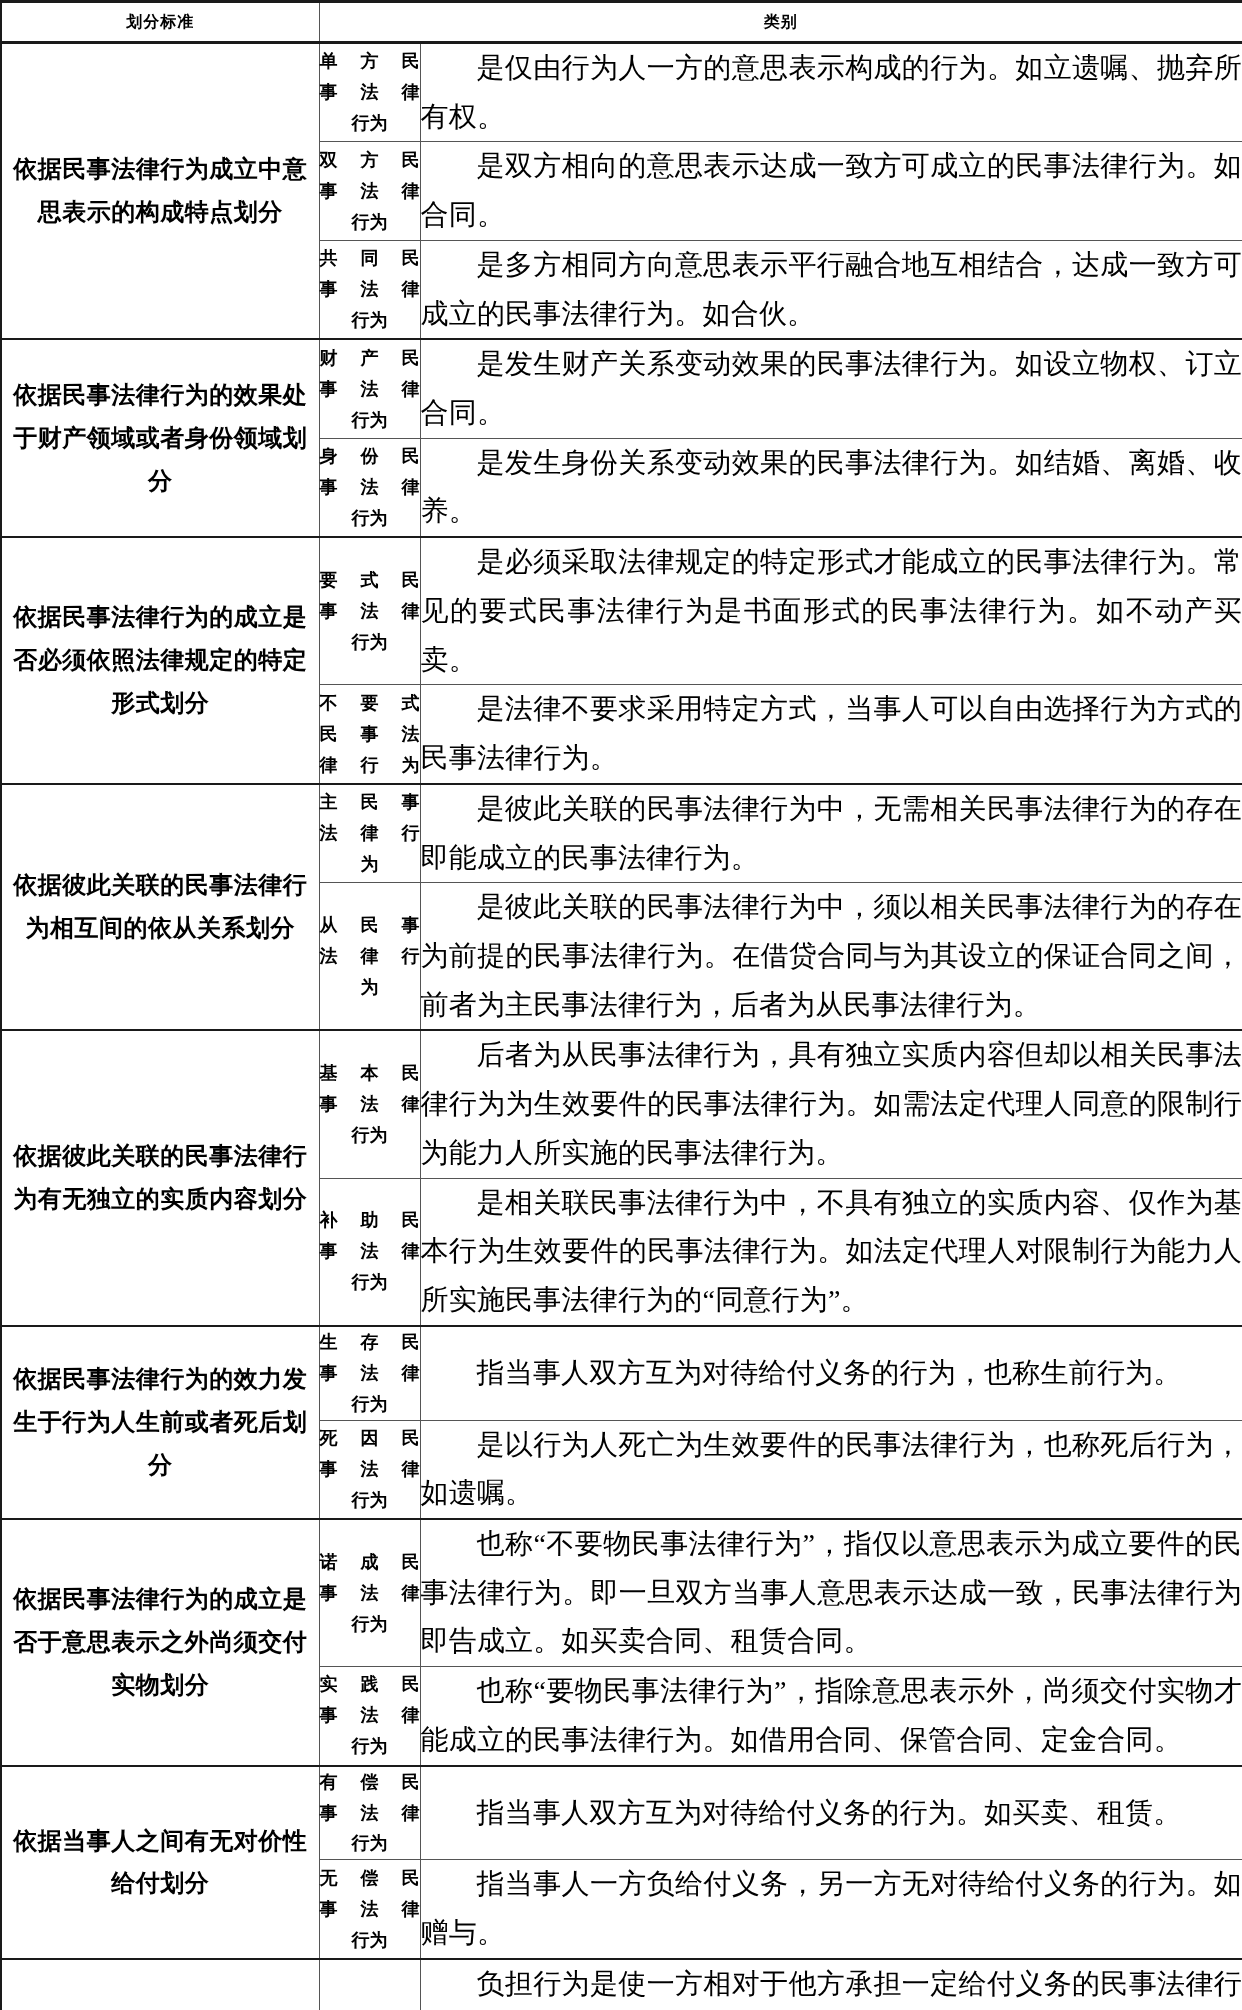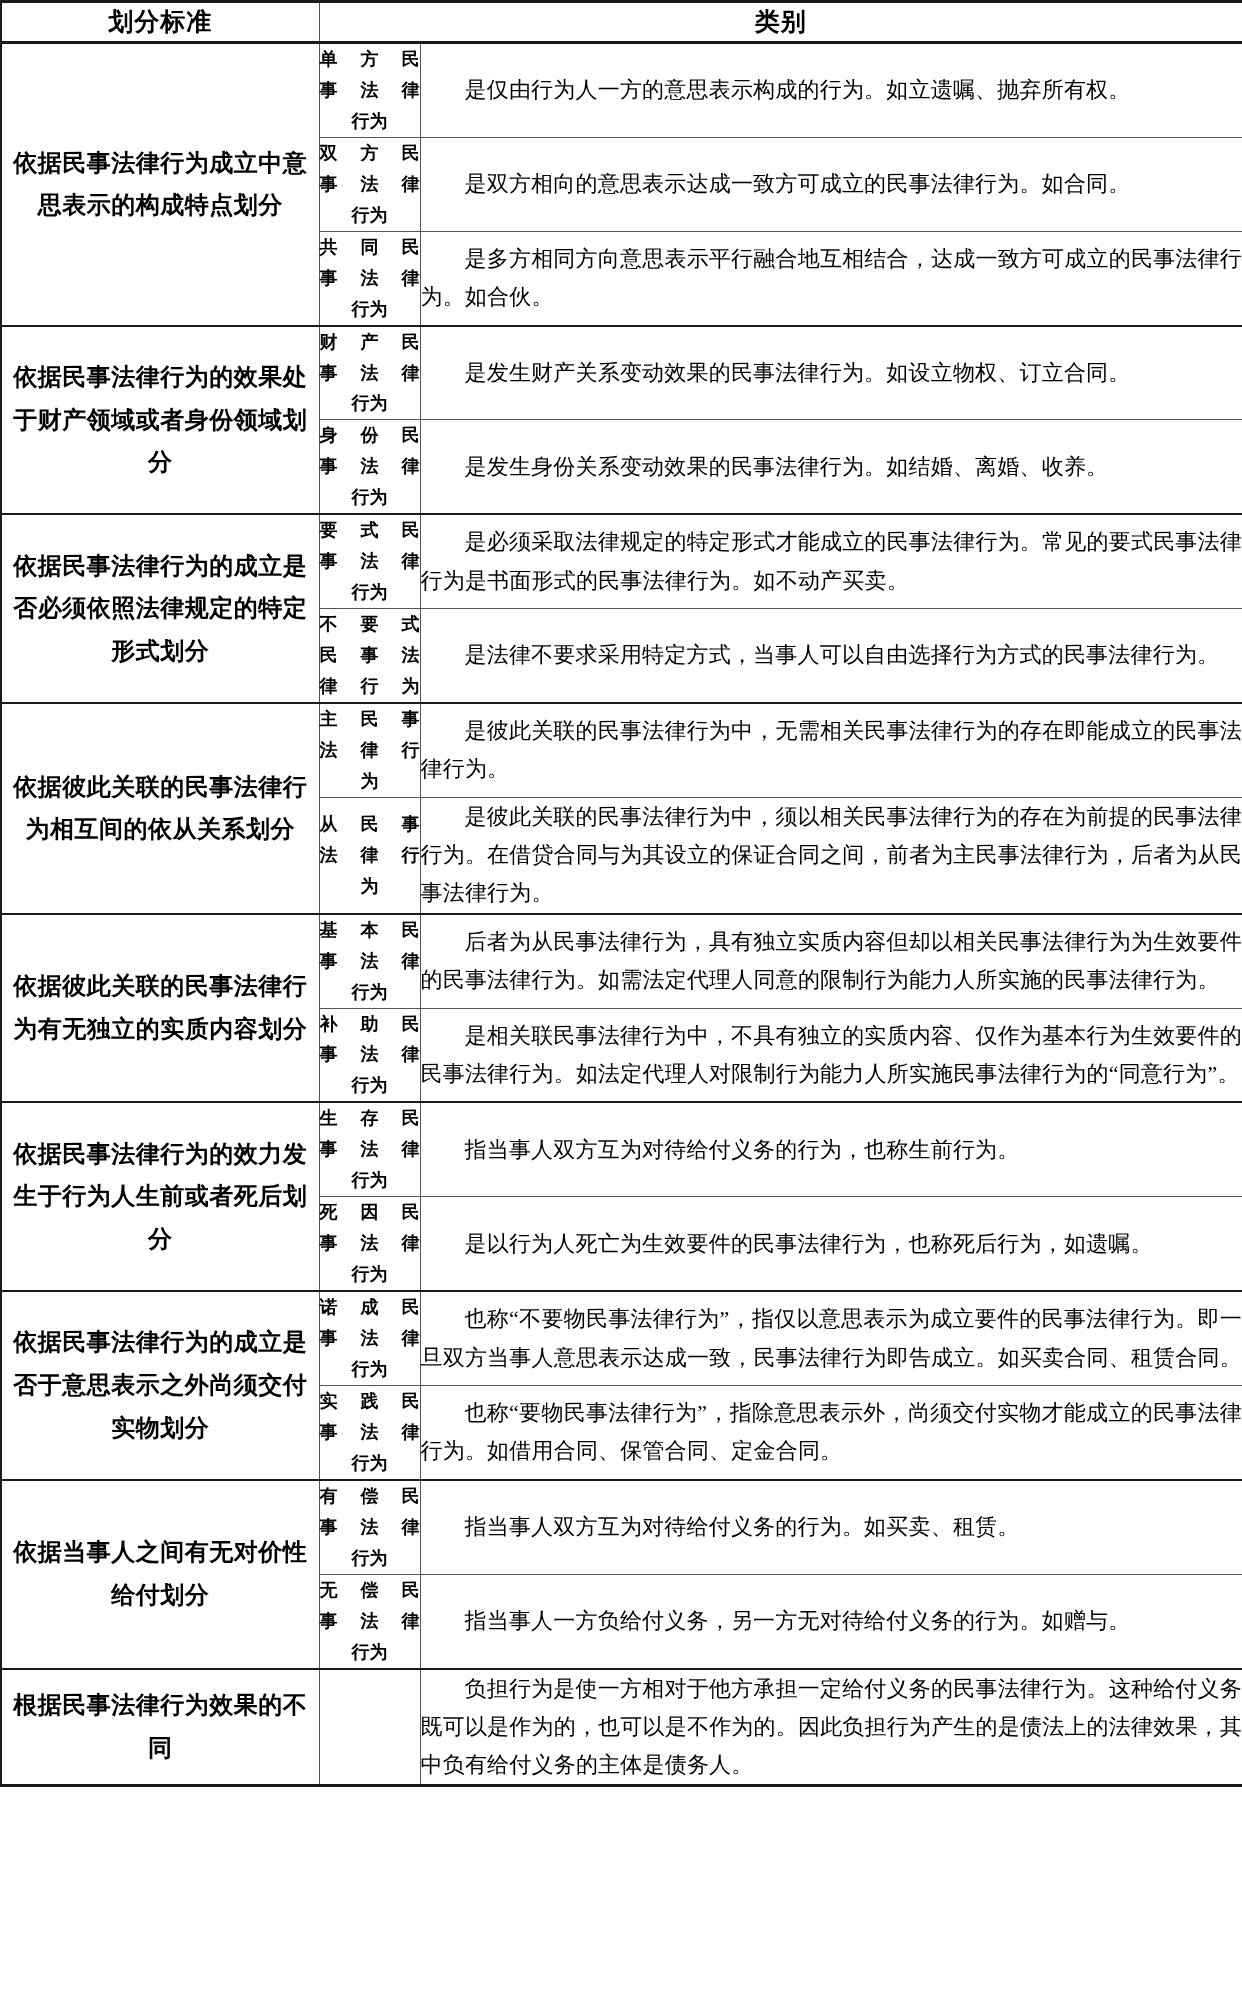--- a/index.html
+++ b/index.html
@@ -41,21 +41,21 @@
   table.classify td {
     border: 1px solid #555;
     vertical-align: middle;
     padding: 0;
   }
 
   
   .hdr {
     text-align: center;
     font-weight: bold;
-    font-size: 25px;
+    font-size: 16px;
     letter-spacing: 1px;
     height: 38px;
     line-height: 38px;
     border-bottom: 3px solid #1a1a1a !important;
   }
 
   
   td.criteria {
     text-align: center;
     font-weight: bold;
@@ -84,21 +84,21 @@
     text-align: justify;
     text-align-last: justify;
   }
   td.type span.tline.nojust {
     text-align: left;
     text-align-last: center;
   }
 
   
   td.desc {
-    font-size: 22px;
+    font-size: 28px;
     line-height: 1.74;
     padding: 4px 10px 4px 8px;
     text-align: justify;
     text-justify: inter-ideograph;
     text-indent: 2em;
     letter-spacing: 0.2px;
   }
 
   
   tr.group-start > td { border-top: 2px solid #1a1a1a; }

